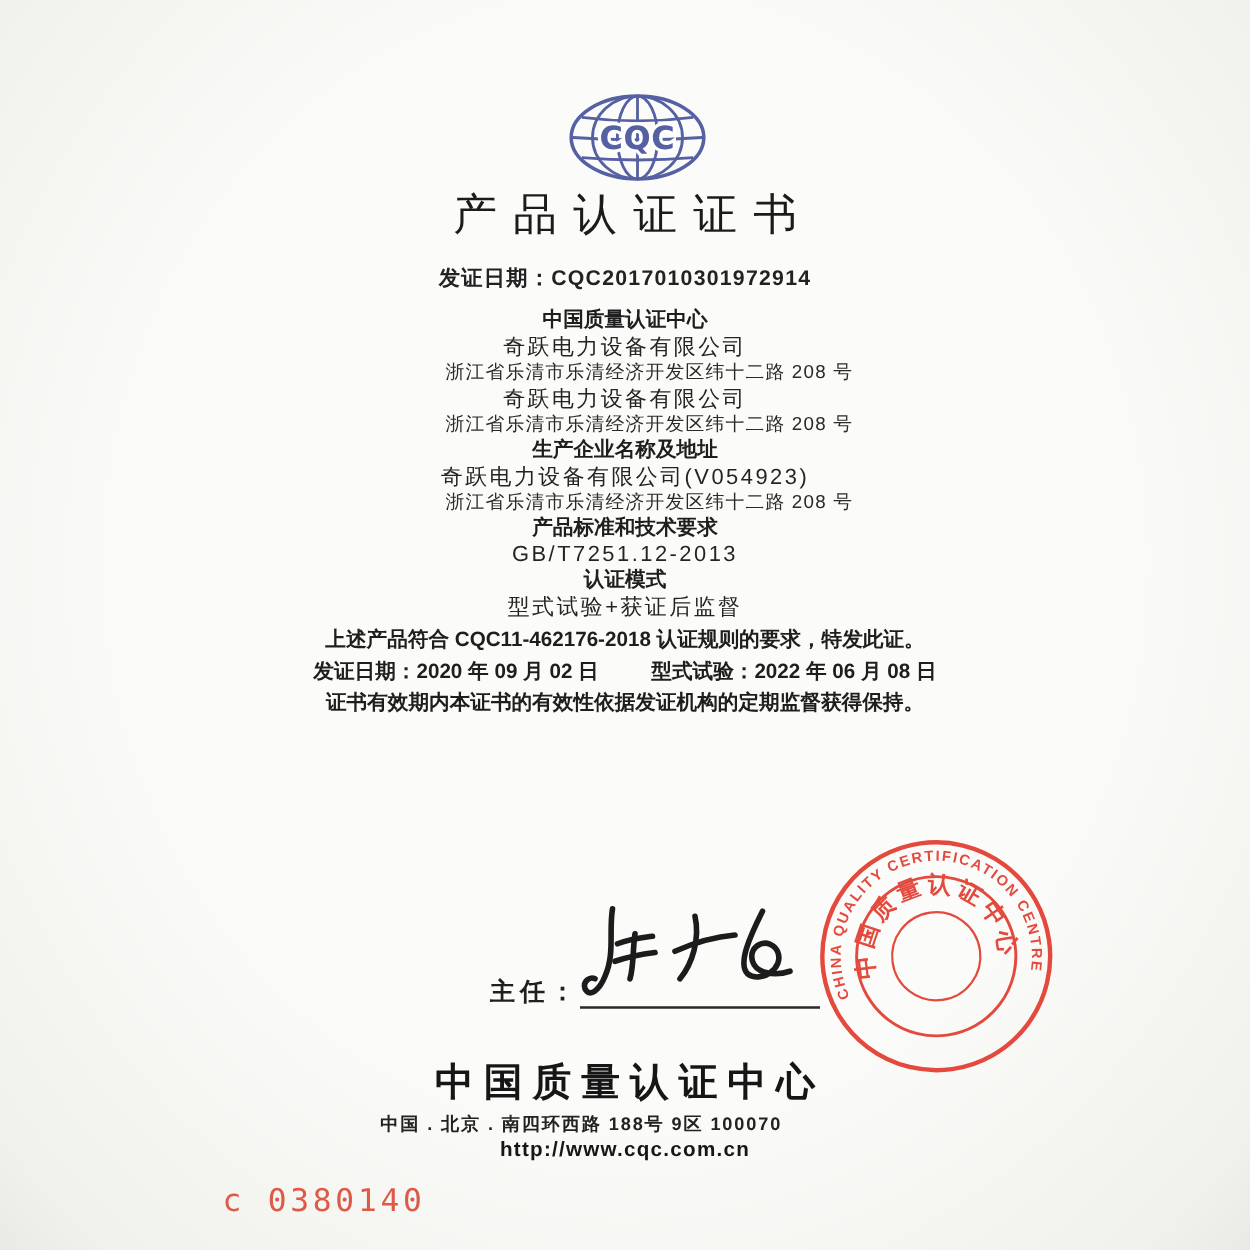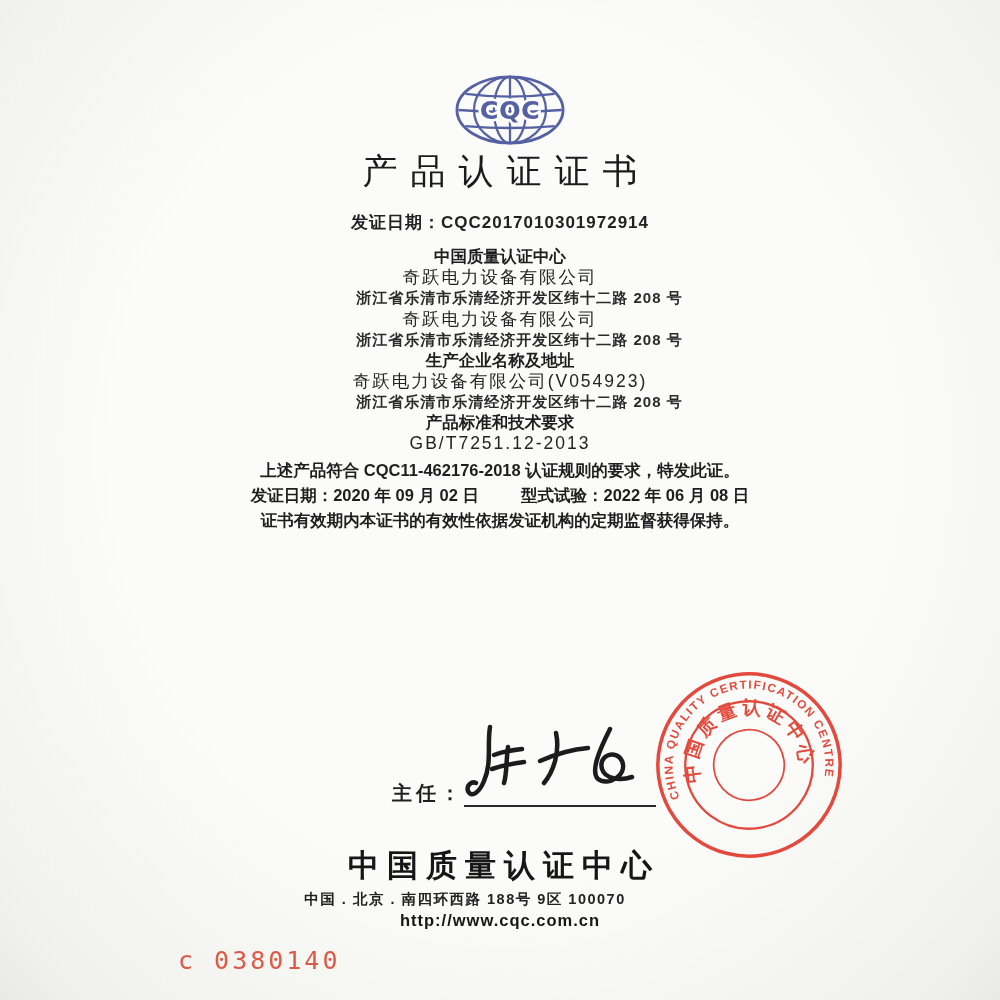--- a/index.html
+++ b/index.html
@@ -32,21 +32,21 @@
   .cert-col {
     position: absolute; top: 211px; left: 0; width: 1000px;
     text-align: center;
   }
   .cert-no {
     font-size: 17px; font-weight: 600; letter-spacing: 1px;
     margin-bottom: 12px; color: #222;
   }
   .sec-header { font-size: 16.5px; font-weight: 700; line-height: 20px; color: #1e1e1e; }
   .sec-line.name { font-size: 17.5px; font-weight: 500; line-height: 22px; letter-spacing: 2px; color: #242424; }
-  .sec-line.addr { font-size: 15px;  font-weight: 700; line-height: 20px; letter-spacing: 1px; color: #2a2a2a; padding-left: 39px; }
+  .sec-line.addr { font-size: 15px;  font-weight: 400; line-height: 20px; letter-spacing: 1px; color: #2a2a2a; padding-left: 39px; }
   .sec-line.spec { font-size: 14.5px; font-weight: 500; line-height: 22px; color: #242424; }
   .statement-block { margin-top: 4px; font-size: 16.5px; font-weight: 600; line-height: 25px; color: #1e1e1e; }
   .date-gap { display: inline-block; width: 42px; }
   
   .sign-row {
     position: absolute; left: 392px; top: 780px;
     white-space: nowrap;
   }
   .sign-label { font-size: 20px; font-weight: 700; letter-spacing: 4px; vertical-align: bottom; }
   .sign-line {
@@ -125,20 +125,24 @@
       <div class="sec-line name">奇跃电力设备有限公司(V054923)</div>
       <div class="sec-line addr">浙江省乐清市乐清经济开发区纬十二路 208 号</div>
     </div>
 
 
     <div class="section">
       <div class="sec-header">产品标准和技术要求</div>
       <div class="sec-line name">GB/T7251.12-2013</div>
     </div>
 
+    <div class="section">
+      <div class="sec-header">认证模式</div>
+      <div class="sec-line name">型式试验+获证后监督</div>
+    </div>
 
     <div class="statement-block">
       <div>上述产品符合 CQC11-462176-2018 认证规则的要求，特发此证。</div>
       <div><span>发证日期：</span><span>2020 年 09 月 02 日</span><span class="date-gap"></span><span>型式试验：</span><span>2022 年 06 月 08 日</span></div>
       <div>证书有效期内本证书的有效性依据发证机构的定期监督获得保持。</div>
     </div>
   </div>
 
   <div class="sign-row">
     <span class="sign-label">主任：</span><span class="sign-line">

